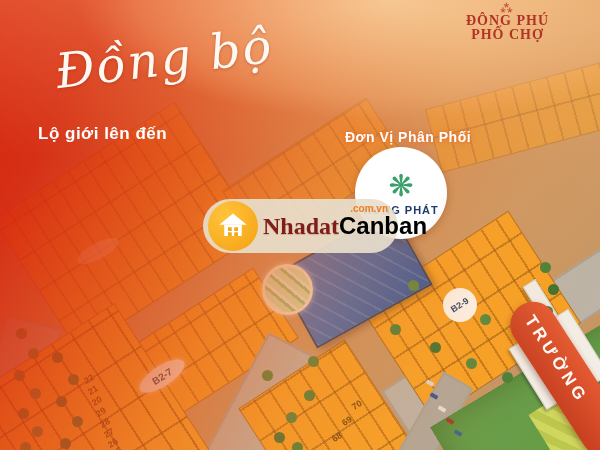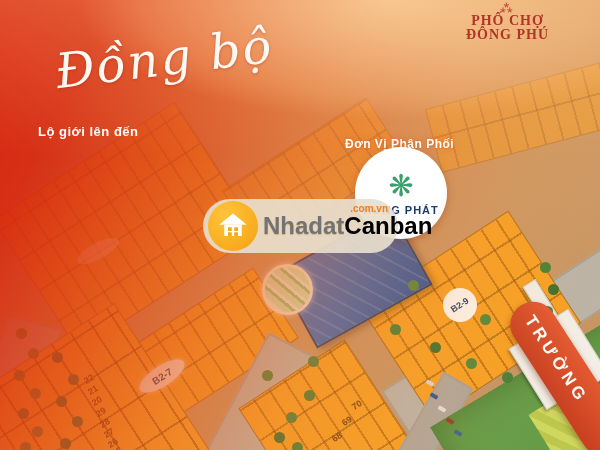--- a/index.html
+++ b/index.html
@@ -99,42 +99,42 @@
   #project-logo{left:440px;top:2px;width:135px;text-align:center;line-height:1.05;}
   #project-emblem{display:block;color:#c23b2a;font-size:11px;letter-spacing:2px;}
   .project-name{display:block;font-family:"Liberation Serif",serif;font-weight:bold;
       font-size:14px;color:#b03427;letter-spacing:1px;}
 
   #headline-script{left:55px;top:30px;font-family:"DejaVu Serif",serif;font-style:italic;
       font-size:48px;color:#fdf9f2;transform:rotate(-7deg);letter-spacing:2px;
       text-shadow:0 1px 3px rgba(140,30,10,.35);}
   #headline-main{left:36px;top:68px;font-family:"Liberation Serif",serif;font-size:45px;
       color:#e7c277;letter-spacing:1px;text-shadow:0 1px 2px rgba(120,60,10,.5);}
-  #road-label{left:38px;top:124px;font-size:13px;font-weight:bold;color:#ffffff;letter-spacing:.5px;}
+  #road-label{left:38px;top:124px;font-size:17px;font-weight:bold;color:#ffffff;letter-spacing:.5px;}
   #road-value{left:32px;top:132px;font-family:"Liberation Serif",serif;font-size:44px;
       color:#e7c277;text-shadow:0 1px 2px rgba(120,60,10,.5);}
   #road-value sup{font-size:55%;vertical-align:super;}
 
-  #distributor-label{left:345px;top:129px;font-size:12px;font-weight:bold;color:#fff;
-      letter-spacing:.5px;text-shadow:0 0 6px rgba(230,110,40,.95),0 0 2px rgba(230,110,40,.9);margin-top:8px;}
+  #distributor-label{left:345px;top:129px;font-size:14px;font-weight:bold;color:#fff;
+      letter-spacing:.5px;text-shadow:0 0 6px rgba(230,110,40,.95),0 0 2px rgba(230,110,40,.9);}
   #distributor-logo{left:355px;top:147px;width:92px;height:92px;border-radius:50%;
       background:radial-gradient(circle at 40% 35%,#ffffff 60%,#eef0ef);
       box-shadow:0 2px 8px rgba(120,50,10,.35);display:flex;flex-direction:column;
       align-items:center;justify-content:center;}
   #distributor-emblem{color:#3aa06b;font-size:30px;line-height:1;}
   #distributor-company{margin-top:3px;font-size:11px;font-weight:bold;color:#1c3a6b;letter-spacing:1px;}
 
   #watermark{left:203px;top:199px;width:195px;height:54px;border-radius:27px;
       background:rgba(232,222,204,.92);}
   #wm-circle{position:absolute;left:5px;top:2px;width:50px;height:50px;border-radius:50%;
       background:radial-gradient(circle at 35% 30%,#ffc43c,#f5a010);
       display:flex;align-items:center;justify-content:center;}
   #wm-text{position:absolute;left:60px;top:13px;font-size:24px;font-weight:bold;
       font-family:"Liberation Sans",sans-serif;white-space:nowrap;}
-  .wm-p1{color:#737373;text-shadow:0 1px 1px rgba(150,90,20,.3);}
+  .wm-p1{color:#7f1d1d;text-shadow:0 1px 1px rgba(150,90,20,.3);font-family:Liberation Serif, serif;}
   .wm-p2{color:#000000;}
   #wm-domain{position:absolute;right:10px;top:4px;font-size:10px;font-weight:bold;color:#ef7f22;}
 </style>
 </head>
 <body>
 
 <div id="canvas">
 
   <div class="scene">
     <div class="plots" id="block-a"></div>
@@ -193,22 +193,22 @@
     <div class="abs" id="school-banner">
       <span>TRƯỜNG</span>
     </div>
   </div>
 
   <div id="overlay-red"></div>
   <div id="overlay-haze"></div>
 
   <div class="abs" id="project-logo">
     <span id="project-emblem">⁂</span>
+    <span class="project-name">ĐÔNG PHÚ</span>
     <span class="project-name">PHỐ CHỢ</span>
-    <span class="project-name">ĐÔNG PHÚ</span>
   </div>
 
   <div class="abs" id="headline-script">Đồng bộ</div>
   <div class="abs" id="road-label">Lộ giới lên đến</div>
 
   <div class="abs" id="distributor-label">Đơn Vị Phân Phối</div>
   <div class="abs" id="distributor-logo">
     <span id="distributor-emblem">❋</span>
     <span id="distributor-company">HƯNG PHÁT</span>
   </div>

